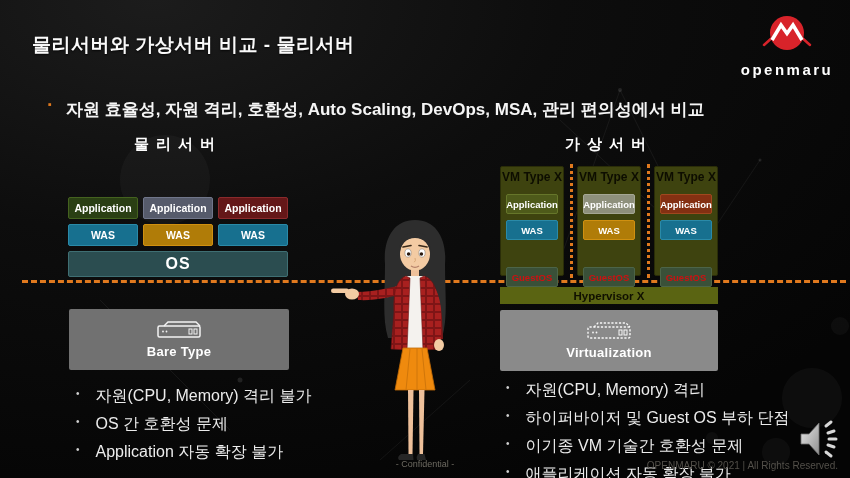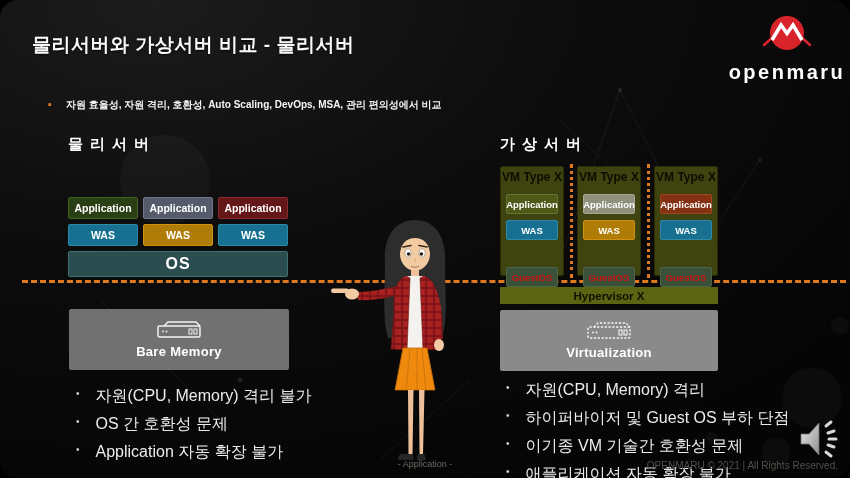--- a/index.html
+++ b/index.html
@@ -1,31 +1,30 @@
 <!DOCTYPE html>
 <html><head>
 <meta charset="utf-8">
 <style>
   html,body{margin:0;padding:0;background:#000;}
   .slide{
     position:relative;width:850px;height:478px;overflow:hidden;
     font-family:"Liberation Sans",sans-serif;
     background:radial-gradient(ellipse 900px 520px at 18% 0%, #1c1c1c 0%, #0d0d0d 45%, #050505 100%);
-    border-radius:18px;
   }
   .abs{position:absolute;}
   
   .page-title{left:32px;top:32px;font-size:19px;font-weight:bold;color:#fafafa;letter-spacing:.5px;text-shadow:0 1px 2px rgba(0,0,0,.8);}
   .logo{right:4px;top:12px;width:118px;text-align:center;}
-  .logo-text{display:block;color:#fff;font-size:20px;letter-spacing:2.5px;font-weight:600;margin-top:1px;}
-  
-  .intro{left:48px;top:98px;font-size:10px;font-weight:bold;color:#f5f5f5;display:flex;align-items:flex-start;}
+  .logo-text{display:block;color:#fff;font-size:15px;letter-spacing:2.5px;font-weight:600;margin-top:1px;}
+  
+  .intro{left:48px;top:98px;font-size:17px;font-weight:bold;color:#f5f5f5;display:flex;align-items:flex-start;}
   .intro::before{content:"▪";color:#E0791E;font-size:11px;margin-right:14px;}
   
-  .stack-label{font-size:15px;font-weight:bold;color:#fff;letter-spacing:7px;text-align:left;top:135px;}
+  .stack-label{font-size:15px;font-weight:bold;color:#fff;letter-spacing:7px;text-align:center;top:135px;}
   .stack-label.phys{left:68px;width:220px;}
   .stack-label.virt{left:500px;width:218px;}
   
   .box{position:absolute;display:flex;align-items:center;justify-content:center;
        font-weight:bold;color:#fff;border-radius:2px;box-sizing:border-box;}
   .c-green {background:#2A3F14;border:1px solid #44621F;}
   .c-slate {background:#565B6B;border:1px solid #70768A;}
   .c-red   {background:#641718;border:1px solid #8A2A2C;}
   .c-teal  {background:#17708F;border:1px solid #2A8AA8;}
   .c-amber {background:#B07C08;border:1px solid #D09010;}
@@ -126,21 +125,21 @@
 
   <div class="box hw bare z2">
     <svg width="46" height="20" viewBox="0 0 46 20">
       <path d="M8,6 L12,2 L40,2 L44,6" fill="none" stroke="#f2f2f2" stroke-width="1.4"></path>
       <rect x="2" y="6" width="42" height="11" rx="1.5" fill="none" stroke="#f2f2f2" stroke-width="1.5"></rect>
       <circle cx="7" cy="11.5" r="0.9" fill="#f2f2f2"></circle>
         <circle cx="10.5" cy="11.5" r="0.9" fill="#f2f2f2"></circle>
       <rect x="33" y="9" width="3" height="5" fill="none" stroke="#f2f2f2" stroke-width="1"></rect>
       <rect x="38" y="9" width="3" height="5" fill="none" stroke="#f2f2f2" stroke-width="1"></rect>
     </svg>
-    <span>Bare Memory</span>
+    <span>Bare Type</span>
   </div>
 
   <div class="vm-col z2" style="left:500px">
     <div class="vm-head">VM Type X</div>
     <div class="vm-box vm-app v-green">Application</div>
     <div class="vm-box vm-was c-teal">WAS</div>
     <div class="vm-box vm-guest">GuestOS</div>
   </div>
   <div class="abs vsep" style="left:570px"></div>
   <div class="vm-col z2" style="left:577px">
@@ -238,21 +237,21 @@
     <path d="M78,136 L102,136 L110,178 L70,178 Z" fill="#EF8A0E" stroke="#C06A05" stroke-width="0.8"></path>
     <path d="M85,137 L81,178 M92,136.5 L92,178 M97,137 L101,178" stroke="#D0760A" stroke-width="1"></path>
 
     <path d="M83,178 L88.5,178 L87.5,242 L83.5,242 Z" fill="#EEC09A"></path>
     <path d="M94,178 L99.5,178 L98,242 L94.5,242 Z" fill="#EEC09A"></path>
 
     <path d="M76,242 L88,242 L88.5,248 L74,248 Q71.5,245 76,242 Z" fill="#262626"></path>
     <path d="M93,242 L99.5,242 L101,248 L92,248 Q91,244.5 93,242 Z" fill="#262626"></path>
   </svg>
 
-  <div class="abs foot-center">- Application -</div>
+  <div class="abs foot-center">- Confidential -</div>
   <div class="abs foot-right">OPENMARU © 2021 | All Rights Reserved.</div>
 
   <svg class="abs speaker" width="44" height="48" viewBox="0 0 44 48">
     <defs>
       <linearGradient id="spk" x1="0" y1="0" x2="1" y2="1">
         <stop offset="0" stop-color="#e8e8e8"></stop>
           <stop offset="1" stop-color="#8f8f8f"></stop>
       </linearGradient>
     </defs>
     <path d="M3,18 L11,18 L21,7 L21,39 L11,28 L3,28 Z" fill="url(#spk)" stroke="#6f6f6f" stroke-width="0.8"></path>

